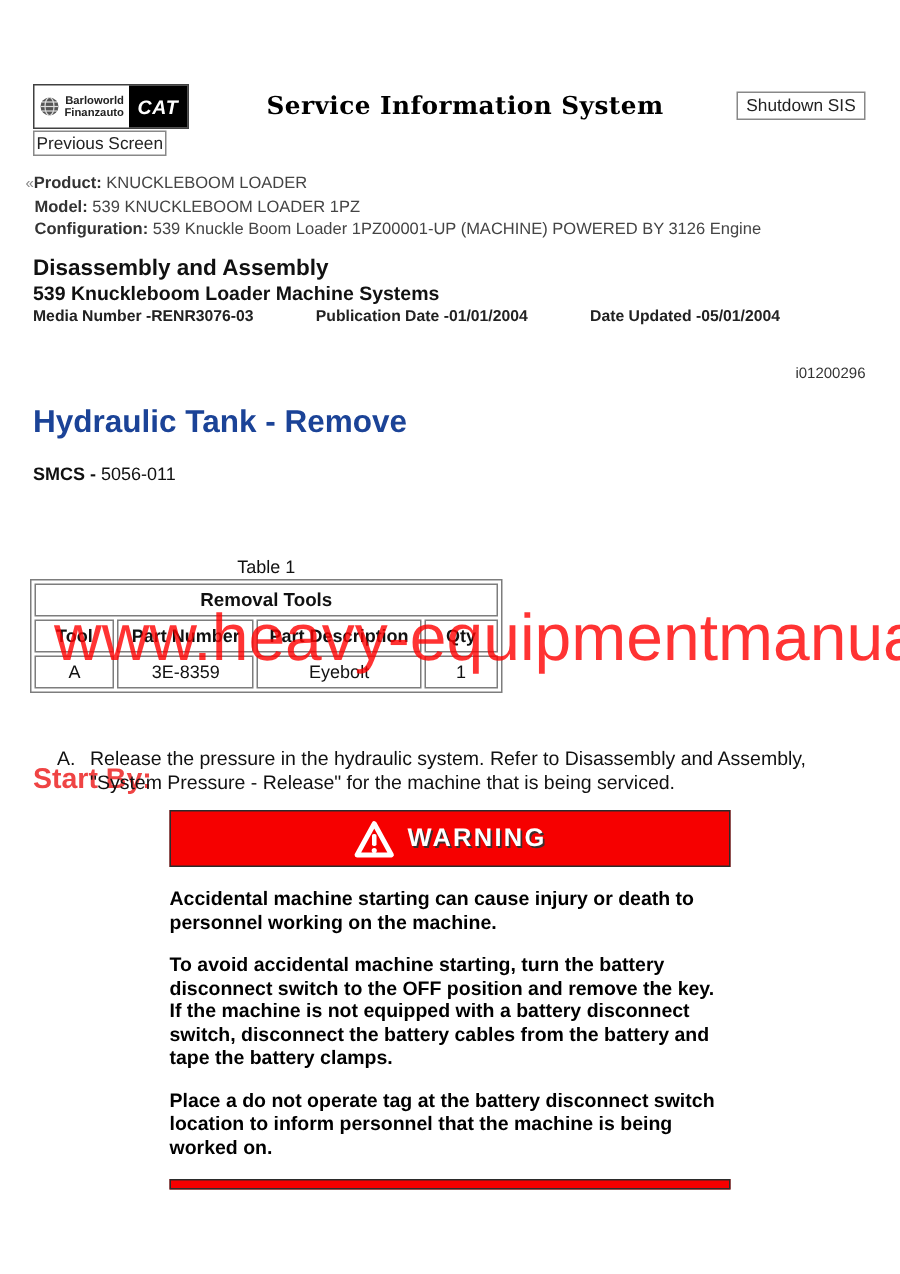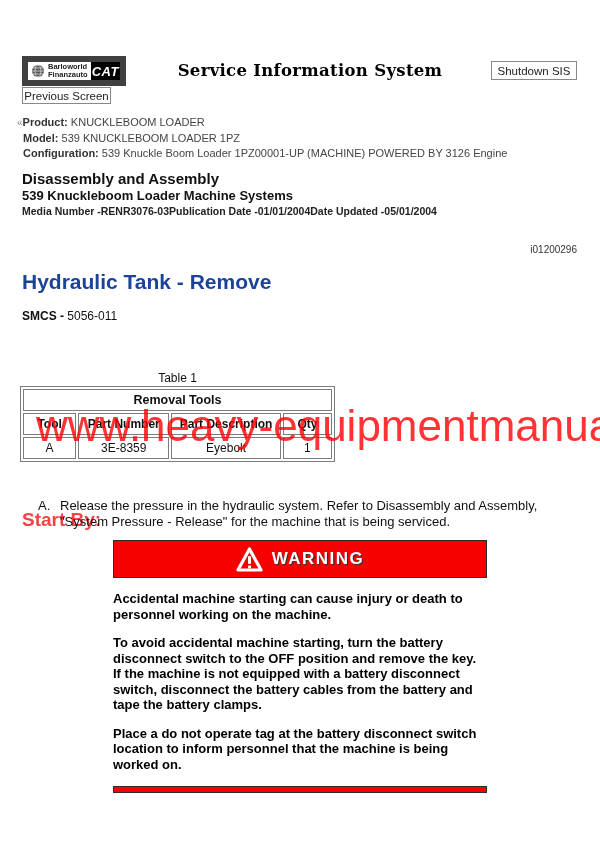--- a/index.html
+++ b/index.html
@@ -2,21 +2,21 @@
 <html><head>
 <meta charset="utf-8">
 <style>
   * { margin:0; padding:0; box-sizing:border-box; }
   html,body { background:#fff; }
   body { font-family:"Liberation Sans", sans-serif; color:#000; }
   .page { position:relative; width:600px; height:849px; background:#fff; overflow:hidden; }
 
   
   .logo-box { position:absolute; top:56px; left:22px; width:104px; height:30px;
-              border:6px solid #404040; background:#fff; display:flex; }
+              border:1px solid #404040; background:#fff; display:flex;text-align:right; }
   .logo-left { flex:1; display:flex; align-items:center; gap:3px; padding:2px 3px; }
   .globe { width:14px; height:14px; flex:0 0 14px; }
   .brand { font-size:7.5px; font-weight:bold; line-height:8.5px; color:#222; }
   .cat-box { width:44px; background:#000; color:#fff; display:flex; align-items:center;
              justify-content:center; font-weight:bold; font-style:italic; font-size:13px;
              letter-spacing:0.5px; }
   .btn { background:#fff; border:1px solid #888; font-size:11.5px; color:#222;
          font-family:"Liberation Sans", sans-serif; text-align:center; cursor:pointer; }
   .prev-btn { position:absolute; top:87px; left:22px; width:89px; height:17px; }
   .sis-title { position:absolute; top:61px; left:0; width:600px; text-align:center;
@@ -29,21 +29,21 @@
   .prod-info .row { margin-bottom:0.5px; }
   .marker { color:#888; font-size:10px; }
   .plabel { font-weight:bold; color:#333; }
   .pvalue { color:#444; }
   .indent { padding-left:6px; }
 
   
   .sec-title { position:absolute; top:170px; left:22px; font-size:15px; font-weight:bold; color:#111; }
   .sec-sub   { position:absolute; top:188px; left:22px; font-size:13px; font-weight:bold; color:#111; }
   .meta-row  { position:absolute; top:205px; left:22px; width:498px; display:flex;
-               justify-content:flex-start; font-size:10.5px; font-weight:bold; color:#222; }
+               justify-content:space-between; font-size:10.5px; font-weight:bold; color:#222; }
   .doc-id { position:absolute; top:244px; right:23px; font-size:10px; color:#333; }
 
   .h1-blue { position:absolute; top:270px; left:22px; font-size:21px; font-weight:bold; color:#1B4397; }
   .smcs { position:absolute; top:309px; left:22px; font-size:12px; color:#111; }
   .smcs b { font-weight:bold; }
   .h2-blue { position:absolute; top:337px; left:22px; font-size:17px; font-weight:bold; color:#1B4397; }
 
   
   .tbl-caption { position:absolute; top:371px; left:20px; width:315px; text-align:center;
                  font-size:12px; color:#111; }

